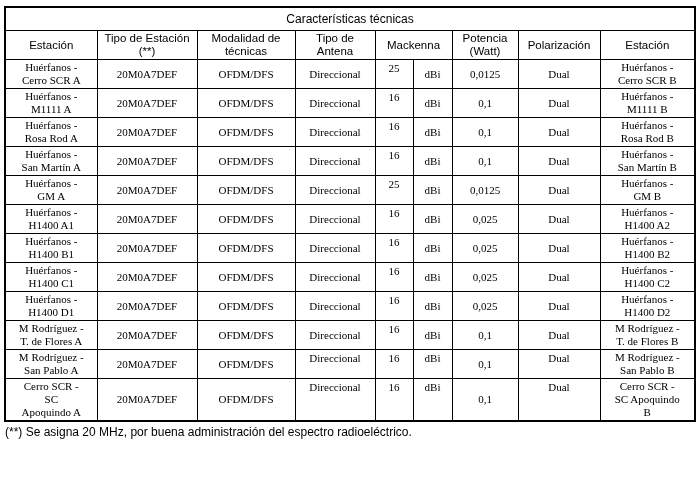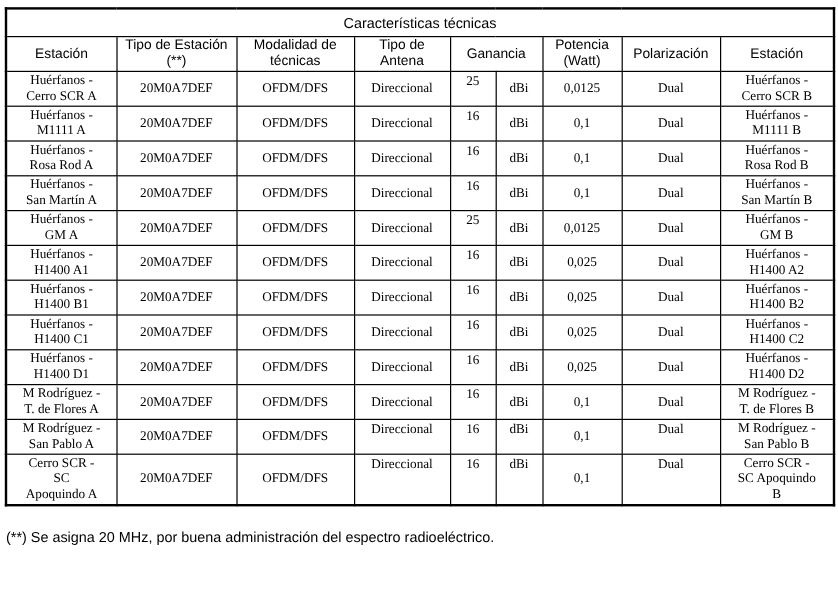--- a/index.html
+++ b/index.html
@@ -54,21 +54,21 @@
     padding-top: 2px;
   }
   
   tbody tr:nth-child(n+11) td:nth-child(4),
   tbody tr:nth-child(n+11) td:nth-child(6),
   tbody tr:nth-child(n+11) td:nth-child(8) {
     vertical-align: top;
     padding-top: 2px;
   }
   .footnote {
-    margin-top: 19px;
+    margin-top: 3px;
     font-size: 12px;
     line-height: 14px;
     text-align: left;
     padding-left: 1px;
   }
 </style>
 </head>
 <body>
 
 <table class="tech">
@@ -88,21 +88,21 @@
       <th colspan="9">Características técnicas</th>
     </tr>
     <tr class="header-row">
       <th>Estación</th>
       <th>Tipo de Estación
 (**)</th>
       <th>Modalidad de
 técnicas</th>
       <th>Tipo de
 Antena</th>
-      <th colspan="2">Ganancia</th>
+      <th colspan="2">Mackenna</th>
       <th>Potencia
 (Watt)</th>
       <th>Polarización</th>
       <th>Estación</th>
     </tr>
   </thead>
   <tbody>
   <tr>
     <td>Huérfanos -
 Cerro SCR A</td>

